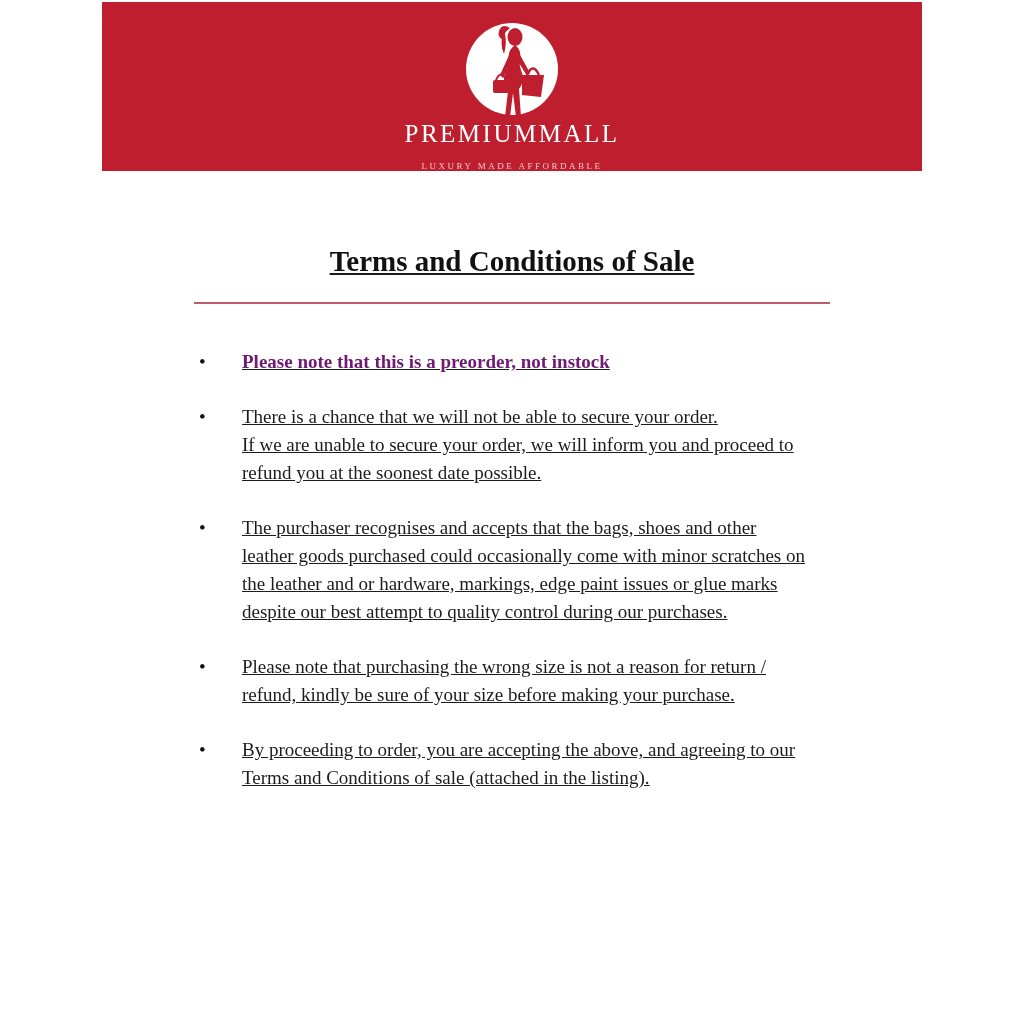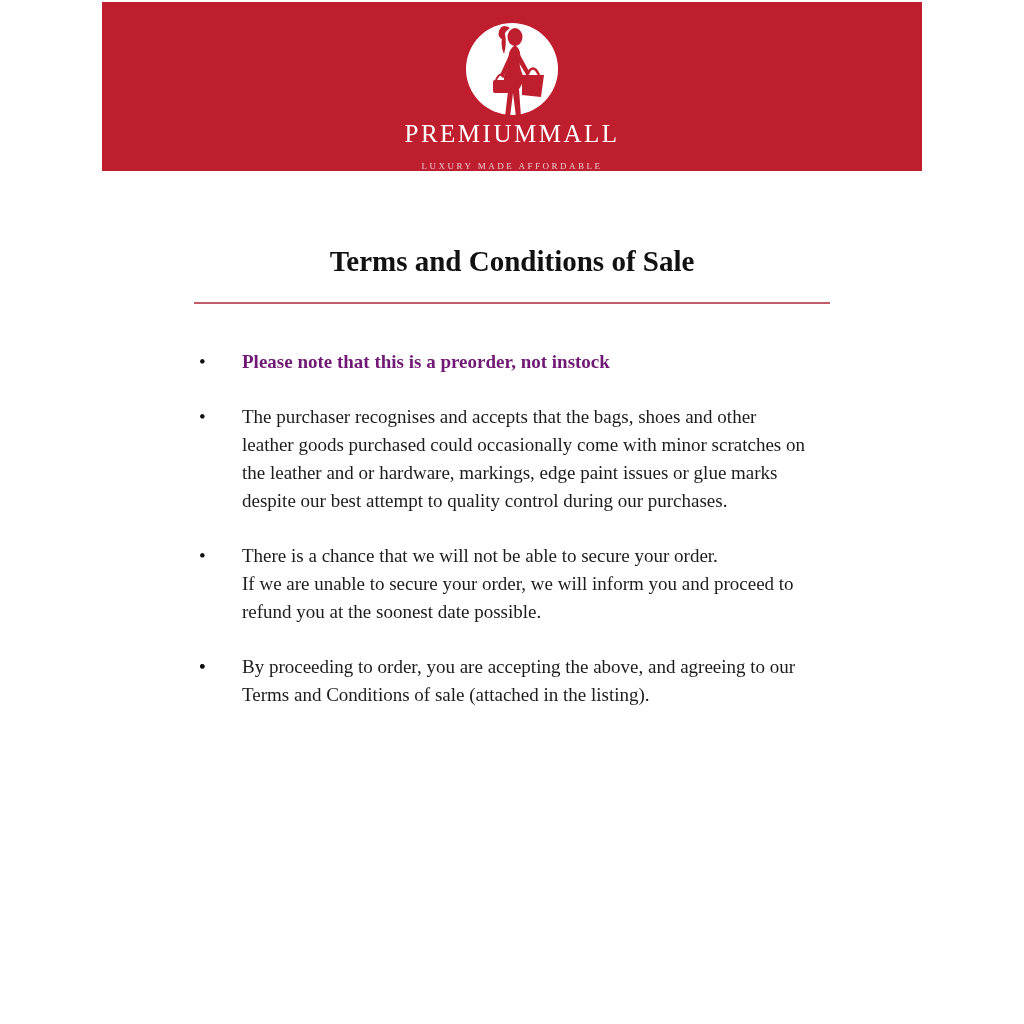--- a/index.html
+++ b/index.html
@@ -28,21 +28,21 @@
   }
   .tagline {
     margin-top: 16px;
     color: #ecc9ce;
     font-size: 9px;
     letter-spacing: 2.5px;
     line-height: 1;
     font-weight: 400;
   }
   
-  .doc { width: 660px; margin: 16px auto; color: #1c1c1c; }
+  .doc { width: 660px; margin: 16px auto; color: #1c1c1c; text-decoration: underline; }
   .doc-title {
     margin: 72px 0 0 0;
     font-size: 29px;
     line-height: 36px;
     font-weight: bold;
     text-align: center;
     color: #111111;
   }
   .doc-divider {
     border: none;
@@ -116,32 +116,34 @@
   <h1 class="doc-title">Terms and Conditions of Sale</h1>
   <hr class="doc-divider">
 
   <ul class="terms">
     <li>
       <span class="lead">Please note that this is a preorder, not instock</span>
 
     </li>
     <li>
 
+      <span class="body-text">There is a chance that we will not be able to secure your order.
+If we are unable to secure your order, we will inform you and proceed to
+refund you at the soonest date possible.</span>
+    </li>
+    <li>
+
       <span class="body-text">The purchaser recognises and accepts that the bags, shoes and other
 leather goods purchased could occasionally come with minor scratches on
 the leather and or hardware, markings, edge paint issues or glue marks
 despite our best attempt to quality control during our purchases.</span>
     </li>
     <li>
-
-      <span class="body-text">There is a chance that we will not be able to secure your order.
-If we are unable to secure your order, we will inform you and proceed to
-refund you at the soonest date possible.</span>
-    </li>
-    <li>
+      <span class="body-text">Please note that purchasing the wrong size is not a reason for return /
+refund, kindly be sure of your size before making your purchase.</span>
     </li>
     <li>
 
       <span class="body-text">By proceeding to order, you are accepting the above, and agreeing to our
 Terms and Conditions of sale (attached in the listing).</span>
     </li>
   </ul>
 </div>
 
 </body></html>

